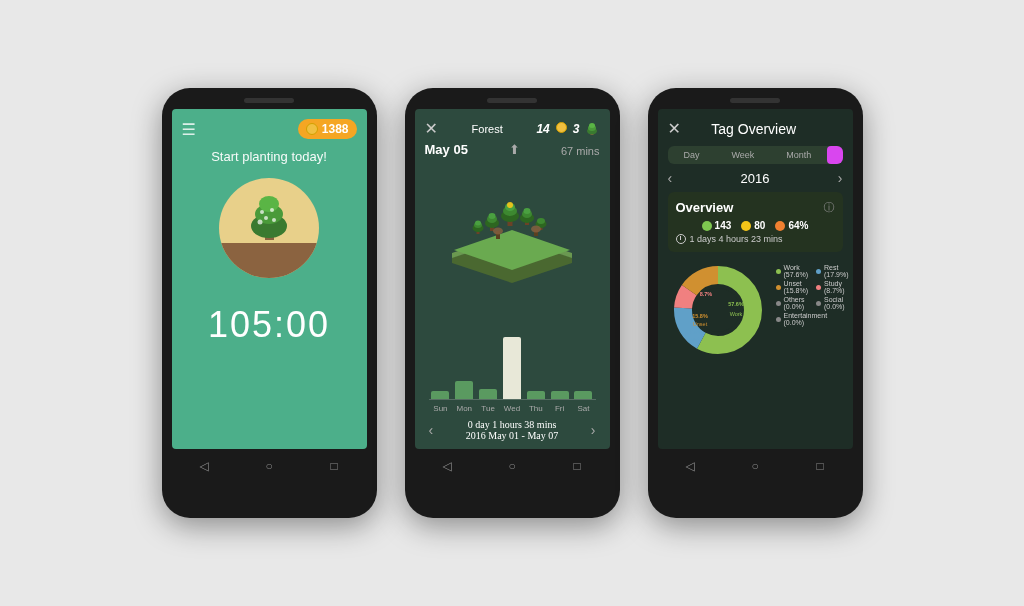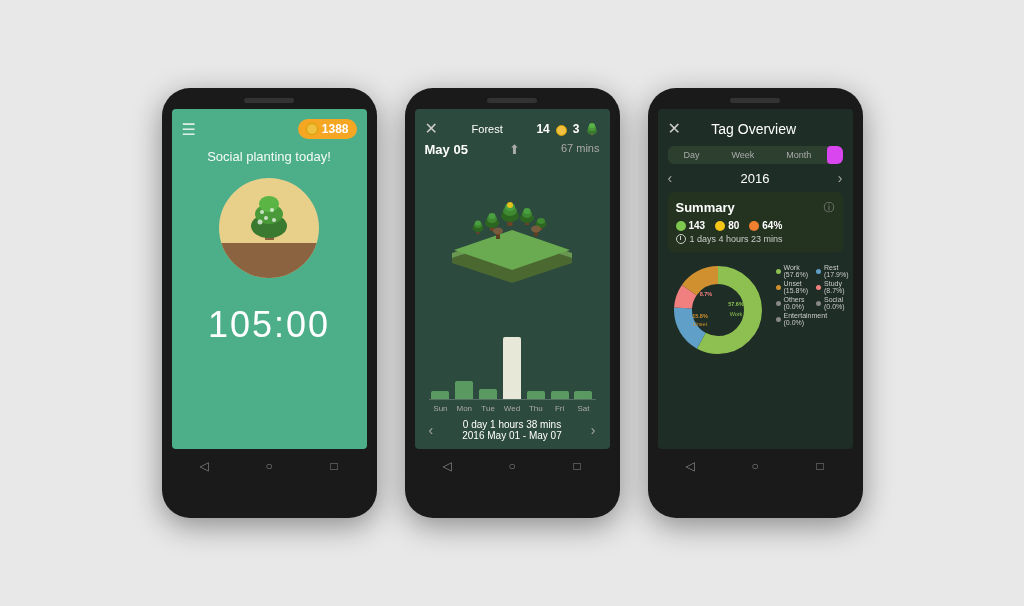--- a/index.html
+++ b/index.html
@@ -172,32 +172,33 @@
       cursor: pointer;
     }
     .screen-title {
       color: white;
       font-size: 11px;
       font-weight: 500;
     }
     .forest-stats {
       display: flex;
       gap: 6px;
-      align-items: flex-end;
+      align-items: flex-start;
+      font-style: italic;
     }
     .stat-num {
       color: white;
       font-size: 12px;
       font-weight: bold;
     }
     .stat-coin { color: #f5c518; }
     .date-row {
       display: flex;
       justify-content: space-between;
-      align-items: flex-start;
+      align-items: flex-end;
       margin-bottom: 16px;
     }
     .date-label {
       color: white;
       font-size: 13px;
       font-weight: bold;
     }
     .duration-label {
       color: #aaa;
       font-size: 11px;
@@ -253,20 +254,21 @@
       display: flex;
       justify-content: space-between;
       align-items: center;
       color: #aaa;
       font-size: 9px;
     }
     .chart-nav-text {
       color: white;
       font-size: 10px;
       text-align: center;
+      font-family: Liberation Serif, serif;
     }
 
     
     .screen-3 {
       background: #1e2d26;
       height: 100%;
       display: flex;
       flex-direction: column;
       padding: 10px;
       position: relative;
@@ -330,20 +332,21 @@
       font-weight: bold;
       margin-bottom: 5px;
       display: flex;
       justify-content: space-between;
     }
     .summary-stats {
       display: flex;
       gap: 10px;
       align-items: center;
       margin-bottom: 3px;
+      justify-content: center;
     }
     .summary-stat {
       display: flex;
       align-items: center;
       gap: 3px;
       color: white;
       font-size: 10px;
       font-weight: bold;
     }
     .summary-time {
@@ -418,21 +421,21 @@
     <div class="phone-speaker"></div>
     <div class="phone-screen">
       <div class="screen-1">
         <div class="screen1-header">
           <div class="menu-icon">☰</div>
           <div class="coin-badge">
             <div class="coin-icon"></div>
             <span>1388</span>
           </div>
         </div>
-        <div class="plant-prompt">Social planting today!</div>
+        <div class="plant-prompt">Start planting today!</div>
         <div class="tree-circle">
           <svg class="tree-svg" width="55" height="60" viewBox="0 0 55 60">
 
             <rect x="23" y="38" width="9" height="14" fill="#8B6340"></rect>
 
             <ellipse cx="27" cy="38" rx="18" ry="12" fill="#3a7a30"></ellipse>
 
             <ellipse cx="27" cy="26" rx="14" ry="10" fill="#4a9a3a"></ellipse>
 
             <ellipse cx="27" cy="16" rx="10" ry="8" fill="#5ab545"></ellipse>
@@ -583,21 +586,21 @@
           <div class="tab-item">Month</div>
           <div class="tab-item active">Year</div>
         </div>
         <div class="year-nav">
           <span class="nav-arrow">‹</span>
           <span class="year-label">2016</span>
           <span class="nav-arrow">›</span>
         </div>
         <div class="summary-section">
           <div class="summary-title">
-            <span>Summary</span>
+            <span>Overview</span>
             <span style="color:#888;font-size:11px;font-weight:normal;">ⓘ</span>
           </div>
           <div class="summary-stats">
             <div class="summary-stat">
               <div class="coin-small" style="background:#7ec850;"></div>
               <span>143</span>
             </div>
             <div class="summary-stat">
               <div class="coin-small" style="background:#f5c518;"></div>
               <span>80</span>

